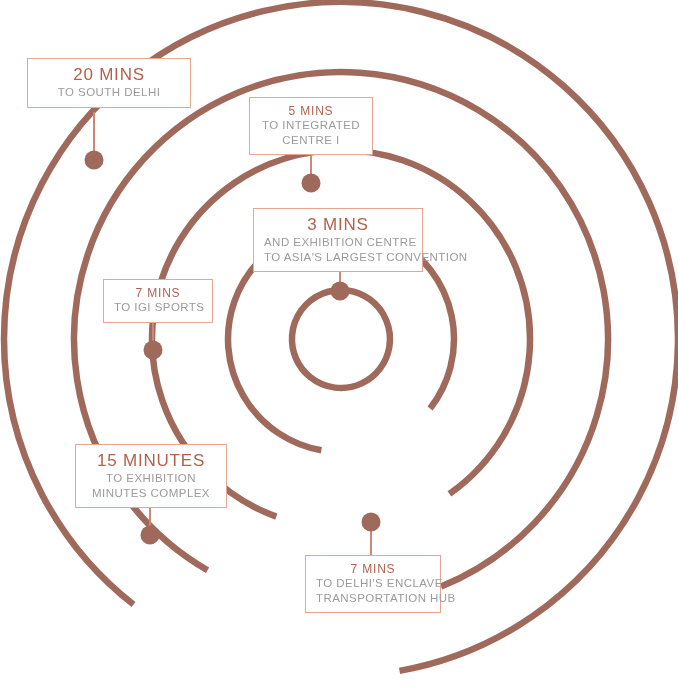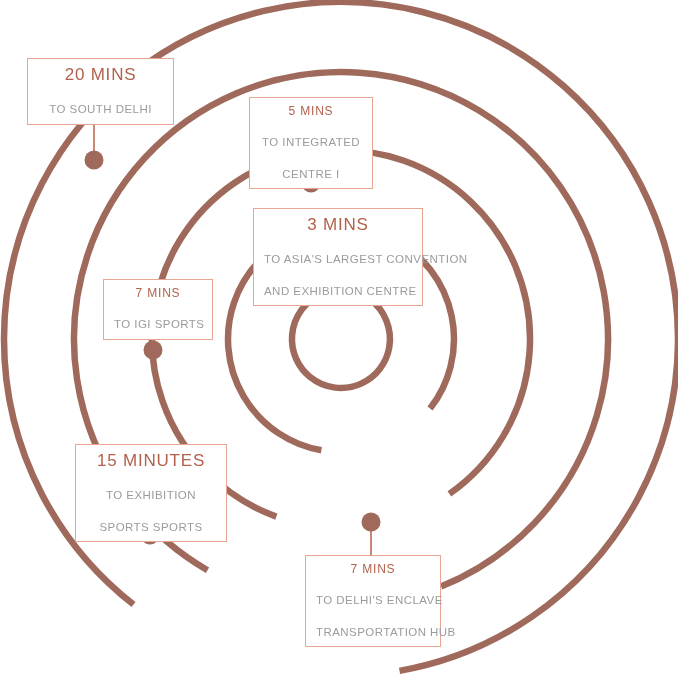--- a/index.html
+++ b/index.html
@@ -72,27 +72,27 @@
     font-weight: 400;
     white-space: nowrap;
   }
   .callout .subline {
     display: block;
     color: #9b9b9b;
     font-size: 11.5px;
     letter-spacing: 0.45px;
     font-weight: 400;
     white-space: nowrap;
-    margin-top: 18px;
+    margin-top: 1px;
   }
   .callout.small .headline { font-size: 12px; }
   .callout.wide .headline { font-size: 17px; }
 
   
-  #c-south-delhi   { left: 27px;  top: 58px;  width: 147px; text-align: center; }
+  #c-south-delhi   { left: 27px;  top: 58px;  width: 164px; text-align: center; }
   #c-diplomatic    { left: 249px; top: 97px;  width: 124px; }
   #c-convention    { left: 253px; top: 208px; width: 170px; }
   #c-igi-airport   { left: 103px; top: 279px; width: 110px; }
   #c-sports        { left: 75px;  top: 444px; width: 152px; }
   #c-transport     { left: 305px; top: 555px; width: 136px; }
 </style>
 </head>
 <body>
 
 <div id="stage">
@@ -146,35 +146,35 @@
   <div class="callout small" id="c-diplomatic">
     <div class="shadow"></div>
     <span class="headline">5 MINS</span>
     <span class="subline">TO INTEGRATED</span>
     <span class="subline">CENTRE I</span>
   </div>
 
   <div class="callout wide" id="c-convention">
     <div class="shadow"></div>
     <span class="headline">3 MINS</span>
+    <span class="subline">AND EXHIBITION CENTRE</span>
     <span class="subline">TO ASIA'S LARGEST CONVENTION</span>
-    <span class="subline">AND EXHIBITION CENTRE</span>
   </div>
 
   <div class="callout small" id="c-igi-airport">
     <div class="shadow"></div>
     <span class="headline">7 MINS</span>
     <span class="subline">TO IGI SPORTS</span>
   </div>
 
   <div class="callout" id="c-sports">
     <div class="shadow"></div>
     <span class="headline">15 MINUTES</span>
     <span class="subline">TO EXHIBITION</span>
-    <span class="subline">SPORTS SPORTS</span>
+    <span class="subline">MINUTES COMPLEX</span>
   </div>
 
   <div class="callout small" id="c-transport">
     <div class="shadow"></div>
     <span class="headline">7 MINS</span>
     <span class="subline">TO DELHI'S ENCLAVE</span>
     <span class="subline">TRANSPORTATION HUB</span>
   </div>
 
 </div>

